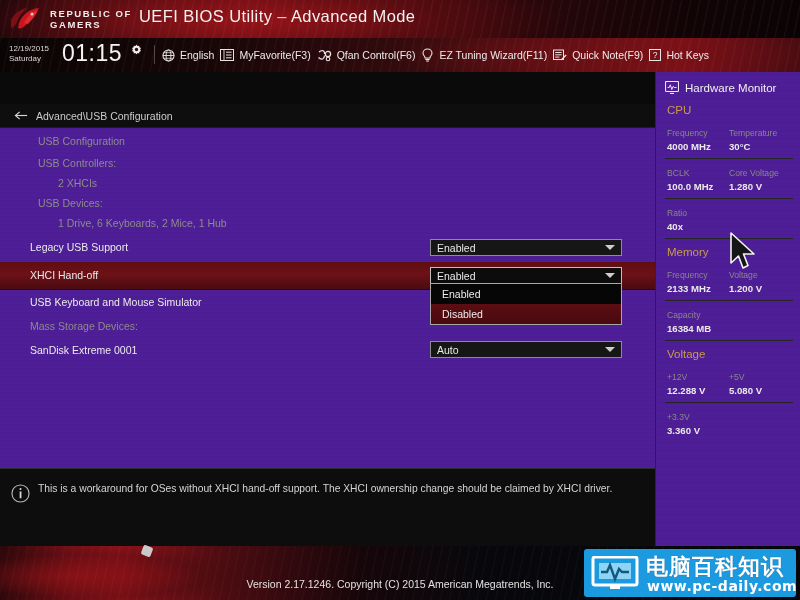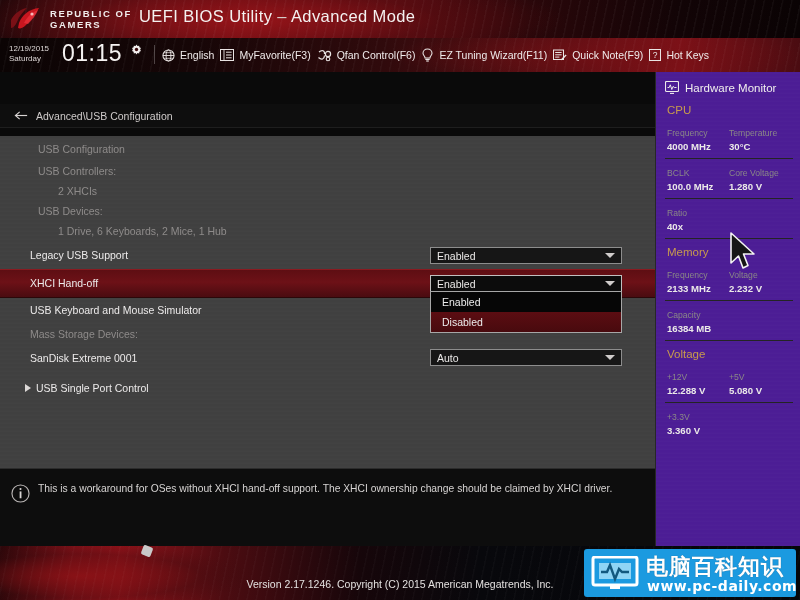--- a/index.html
+++ b/index.html
@@ -66,22 +66,22 @@
   .crumbbar{
     position:absolute;left:0;top:104px;width:655px;height:24px;
     background:#0e0e0e;display:flex;align-items:center;padding-left:14px;box-sizing:border-box;gap:8px;
     border-bottom:1px solid #1e1e1e;
   }
   .back-arrow{width:14px;height:11px;flex:none;cursor:pointer;}
   .crumb-text{font-size:10.5px;color:#cfcbca;}
 
   
   .content{
-    position:absolute;left:0;top:136px;width:655px;height:340px;
-    background:#404040;overflow:hidden;padding-left:44px;
+    position:absolute;left:0;top:128px;width:655px;height:340px;
+    background:#4c1d95;overflow:hidden;padding-left:44px;
   }
   .content:before{
     content:"";position:absolute;inset:0;
     background:repeating-linear-gradient(0deg, rgba(255,255,255,.012) 0px, rgba(255,255,255,.012) 1px, rgba(0,0,0,0) 2px, rgba(0,0,0,0) 4px);
     pointer-events:none;
   }
   .row{position:absolute;left:0;width:655px;display:flex;align-items:center;}
   .row .lbl{position:absolute;font-size:10.5px;white-space:nowrap;}
   .lbl.dim{color:#8e8b8a;}
   .lbl.bright{color:#eceaea;}
@@ -321,24 +321,20 @@
     </div>
 
     <div class="row" style="top:211px;height:22px;">
       <span class="lbl bright" style="left:30px;">SanDisk Extreme 0001</span>
       <div class="dd" style="left:430px;top:2px;">
         <span class="val">Auto</span>
         <span class="carat"></span>
       </div>
     </div>
 
-    <div class="row" style="top:242px;height:20px;">
-      <span class="tri" style="left:25px;top:6px;"></span>
-      <span class="lbl bright" style="left:36px;">USB Single Port Control</span>
-    </div>
 
     <div class="ddlist" style="left:430px;top:155px;">
       <div class="ddopt">Enabled</div>
       <div class="ddopt hl">Disabled</div>
     </div>
 
   </div>
 
   <div class="helppanel">
     <svg class="info-ic" viewBox="0 0 20 20">
@@ -371,21 +367,21 @@
     <div class="mv" style="left:73px;top:109px;">1.280 V</div>
     <div class="divline" style="top:126px;"></div>
     <div class="mk" style="left:11px;top:136px;">Ratio</div>
     <div class="mv" style="left:11px;top:149px;">40x</div>
     <div class="divline" style="top:166px;"></div>
 
     <div class="sec-title" style="top:174px;">Memory</div>
     <div class="mk" style="left:11px;top:198px;">Frequency</div>
     <div class="mk" style="left:73px;top:198px;">Voltage</div>
     <div class="mv" style="left:11px;top:211px;">2133 MHz</div>
-    <div class="mv" style="left:73px;top:211px;">2.232 V</div>
+    <div class="mv" style="left:73px;top:211px;">1.200 V</div>
     <div class="divline" style="top:228px;"></div>
     <div class="mk" style="left:11px;top:238px;">Capacity</div>
     <div class="mv" style="left:11px;top:251px;">16384 MB</div>
     <div class="divline" style="top:268px;"></div>
 
     <div class="sec-title" style="top:276px;">Voltage</div>
     <div class="mk" style="left:11px;top:300px;">+12V</div>
     <div class="mk" style="left:73px;top:300px;">+5V</div>
     <div class="mv" style="left:11px;top:313px;">12.288 V</div>
     <div class="mv" style="left:73px;top:313px;">5.080 V</div>

